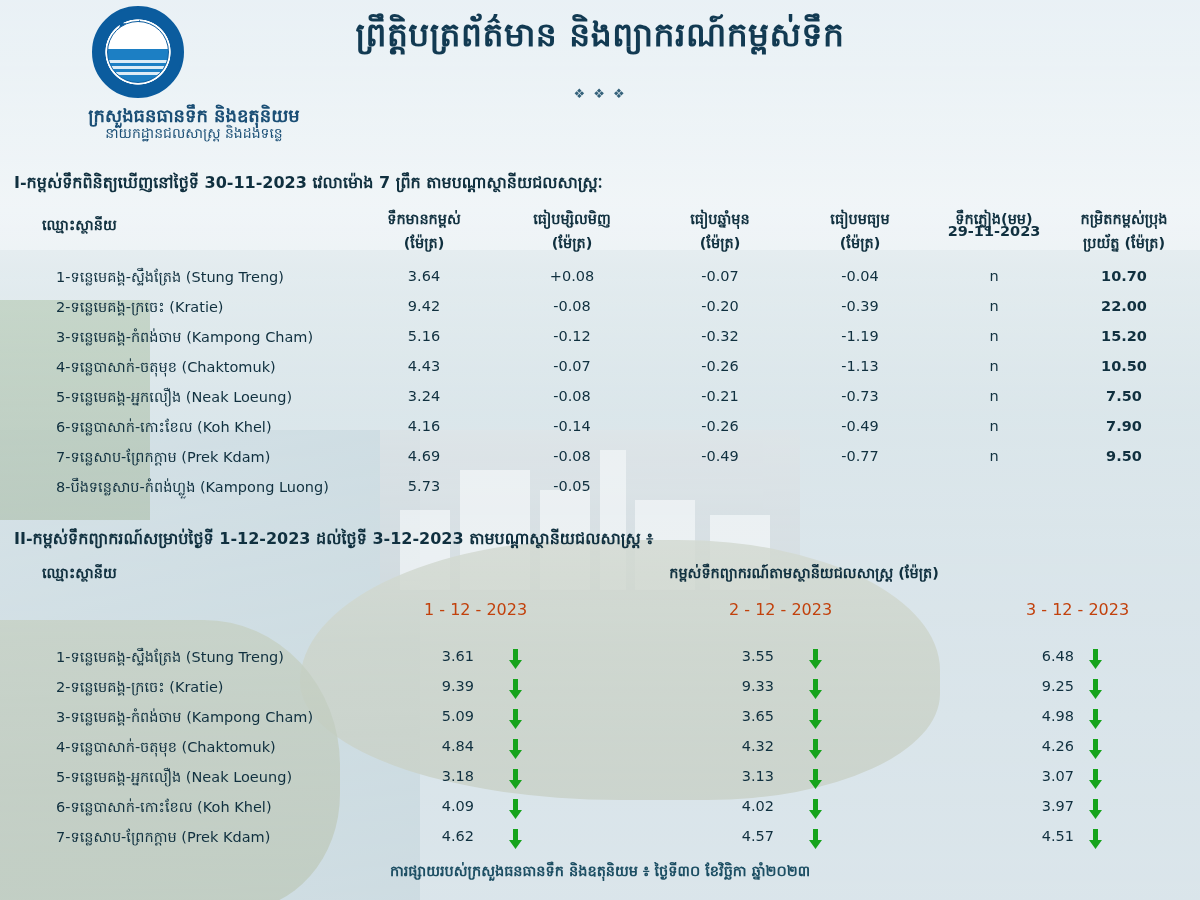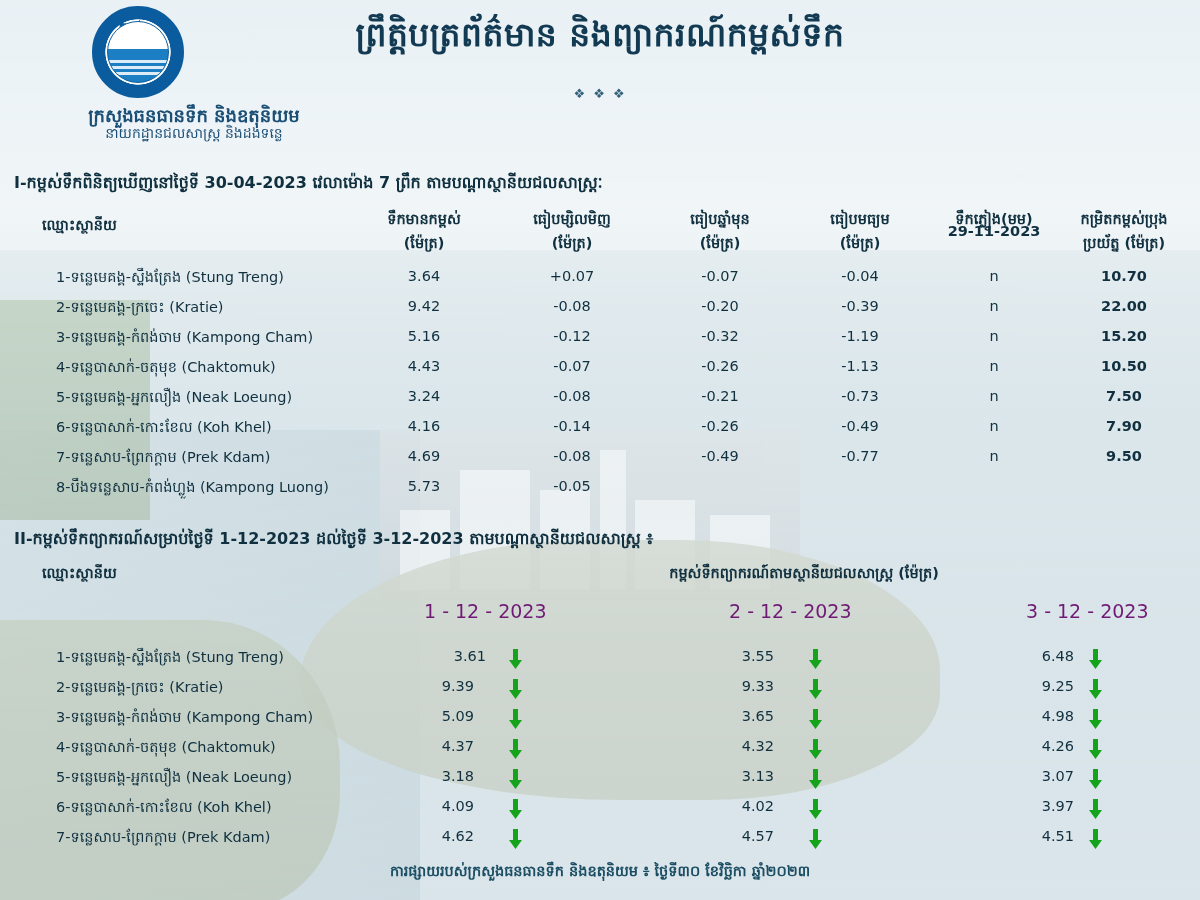--- a/index.html
+++ b/index.html
@@ -103,21 +103,21 @@
   .r1 { position:relative; height:30px; }
   .r1 .c { position:absolute; font-size:14.5px; color:#10303f; }
   .r1 .name { left:42px; }
   .r1 .num { text-align:center; }
 
   
   .sec2-title { position:absolute; left:14px; top:528px; font-size:16px; font-weight:bold; color:#10303f; }
   .t2head { position:absolute; left:14px; top:564px; width:1170px; }
   .t2head .h { position:absolute; font-size:14.5px; font-weight:bold; color:#10303f; }
   .t2dates { position:absolute; left:14px; top:600px; width:1170px; }
-  .t2dates .d { position:absolute; font-size:19px; color:#701a75; }
+  .t2dates .d { position:absolute; font-size:16px; color:#c2410c; }
 
   .r2 { position:relative; height:30px; }
   .r2 .c { position:absolute; font-size:14.5px; color:#10303f; }
   .r2 .name { left:42px; }
   .r2 .num { text-align:right; }
   .arrow { display:inline-block; width:13px; height:20px; vertical-align:-4px; }
 
   .footer {
     position:absolute; left:0; top:862px; width:1200px; text-align:center;
     font-size:14.5px; font-weight:bold; color:#1c4e63;
@@ -149,21 +149,21 @@
   <div class="logo">
     <div class="star">★ ★ ★</div>
     <div class="inner"></div>
   </div>
 
   <div class="title">ព្រឹត្តិបត្រព័ត៌មាន និងព្យាករណ៍កម្ពស់ទឹក</div>
   <div class="divider">❖ ❖ ❖</div>
   <div class="min-line1">ក្រសួងធនធានទឹក និងឧតុនិយម</div>
   <div class="min-line2">នាយកដ្ឋានជលសាស្ត្រ និងដងទន្លេ</div>
 
-  <div class="sec1-title">I-កម្ពស់ទឹកពិនិត្យឃើញនៅថ្ងៃទី 30-04-2023 វេលាម៉ោង 7 ព្រឹក តាមបណ្ដាស្ថានីយជលសាស្ត្រៈ</div>
+  <div class="sec1-title">I-កម្ពស់ទឹកពិនិត្យឃើញនៅថ្ងៃទី 30-11-2023 វេលាម៉ោង 7 ព្រឹក តាមបណ្ដាស្ថានីយជលសាស្ត្រៈ</div>
 
   <div class="t1">
     <div class="hrow">
       <div class="h" style="left:28px;top:8px;width:260px;text-align:left;">ឈ្មោះស្ថានីយ</div>
 
       <div class="h" style="left:320px;top:2px;width:180px;">ទឹកមានកម្ពស់</div>
       <div class="h" style="left:320px;top:26px;width:180px;">(ម៉ែត្រ)</div>
 
       <div class="h" style="left:468px;top:2px;width:180px;">ធៀបម្សិលមិញ</div>
       <div class="h" style="left:468px;top:26px;width:180px;">(ម៉ែត្រ)</div>
@@ -178,21 +178,21 @@
       <div class="h" style="left:900px;top:14px;width:160px;">29-11-2023</div>
 
       <div class="h" style="left:1030px;top:2px;width:160px;">កម្រិតកម្ពស់ប្រុង</div>
       <div class="h" style="left:1030px;top:26px;width:160px;">ប្រយ័ត្ន (ម៉ែត្រ)</div>
     </div>
 
     <div id="tbody1">
         <div class="r1">
           <div class="c name" style="left:42px;">1-ទន្លេមេគង្គ-ស្ទឹងត្រែង (Stung Treng)</div>
           <div class="c num" style="left:320px;width:180px;">3.64</div>
-          <div class="c num" style="left:468px;width:180px;">+0.07</div>
+          <div class="c num" style="left:468px;width:180px;">+0.08</div>
           <div class="c num" style="left:626px;width:160px;">-0.07</div>
           <div class="c num" style="left:766px;width:160px;">-0.04</div>
           <div class="c num" style="left:900px;width:160px;">n</div>
           <div class="c num" style="left:1030px;width:160px;font-weight:bold;">10.70</div>
         </div>
         <div class="r1">
           <div class="c name" style="left:42px;">2-ទន្លេមេគង្គ-ក្រចេះ (Kratie)</div>
           <div class="c num" style="left:320px;width:180px;">9.42</div>
           <div class="c num" style="left:468px;width:180px;">-0.08</div>
           <div class="c num" style="left:626px;width:160px;">-0.20</div>
@@ -266,21 +266,21 @@
 
   <div class="t2dates">
     <div class="d" style="left:410px;">1 - 12 - 2023</div>
     <div class="d" style="left:715px;">2 - 12 - 2023</div>
     <div class="d" style="left:1012px;">3 - 12 - 2023</div>
   </div>
 
   <div id="tbody2" style="position:absolute;left:14px;top:648px;width:1170px;">
       <div class="r2">
         <div class="c name">1-ទន្លេមេគង្គ-ស្ទឹងត្រែង (Stung Treng)</div>
-        <div class="c num" style="left:412px;width:60px;">3.61</div>
+        <div class="c num" style="left:400px;width:60px;">3.61</div>
         <div class="c" style="left:495px;top:1px;"><span class="arrow"><svg width="13" height="20" viewBox="0 0 13 20">
               <polygon points="4,0 9,0 9,11 13,11 6.5,20 0,11 4,11" fill="#16a31c"></polygon>
             </svg></span></div>
         <div class="c num" style="left:700px;width:60px;">3.55</div>
         <div class="c" style="left:795px;top:1px;"><span class="arrow"><svg width="13" height="20" viewBox="0 0 13 20">
               <polygon points="4,0 9,0 9,11 13,11 6.5,20 0,11 4,11" fill="#16a31c"></polygon>
             </svg></span></div>
         <div class="c num" style="left:1000px;width:60px;">6.48</div>
         <div class="c" style="left:1075px;top:1px;"><span class="arrow"><svg width="13" height="20" viewBox="0 0 13 20">
               <polygon points="4,0 9,0 9,11 13,11 6.5,20 0,11 4,11" fill="#16a31c"></polygon>
@@ -311,21 +311,21 @@
         <div class="c" style="left:795px;top:1px;"><span class="arrow"><svg width="13" height="20" viewBox="0 0 13 20">
               <polygon points="4,0 9,0 9,11 13,11 6.5,20 0,11 4,11" fill="#16a31c"></polygon>
             </svg></span></div>
         <div class="c num" style="left:1000px;width:60px;">4.98</div>
         <div class="c" style="left:1075px;top:1px;"><span class="arrow"><svg width="13" height="20" viewBox="0 0 13 20">
               <polygon points="4,0 9,0 9,11 13,11 6.5,20 0,11 4,11" fill="#16a31c"></polygon>
             </svg></span></div>
       </div>
       <div class="r2">
         <div class="c name">4-ទន្លេបាសាក់-ចតុមុខ (Chaktomuk)</div>
-        <div class="c num" style="left:400px;width:60px;">4.37</div>
+        <div class="c num" style="left:400px;width:60px;">4.84</div>
         <div class="c" style="left:495px;top:1px;"><span class="arrow"><svg width="13" height="20" viewBox="0 0 13 20">
               <polygon points="4,0 9,0 9,11 13,11 6.5,20 0,11 4,11" fill="#16a31c"></polygon>
             </svg></span></div>
         <div class="c num" style="left:700px;width:60px;">4.32</div>
         <div class="c" style="left:795px;top:1px;"><span class="arrow"><svg width="13" height="20" viewBox="0 0 13 20">
               <polygon points="4,0 9,0 9,11 13,11 6.5,20 0,11 4,11" fill="#16a31c"></polygon>
             </svg></span></div>
         <div class="c num" style="left:1000px;width:60px;">4.26</div>
         <div class="c" style="left:1075px;top:1px;"><span class="arrow"><svg width="13" height="20" viewBox="0 0 13 20">
               <polygon points="4,0 9,0 9,11 13,11 6.5,20 0,11 4,11" fill="#16a31c"></polygon>

